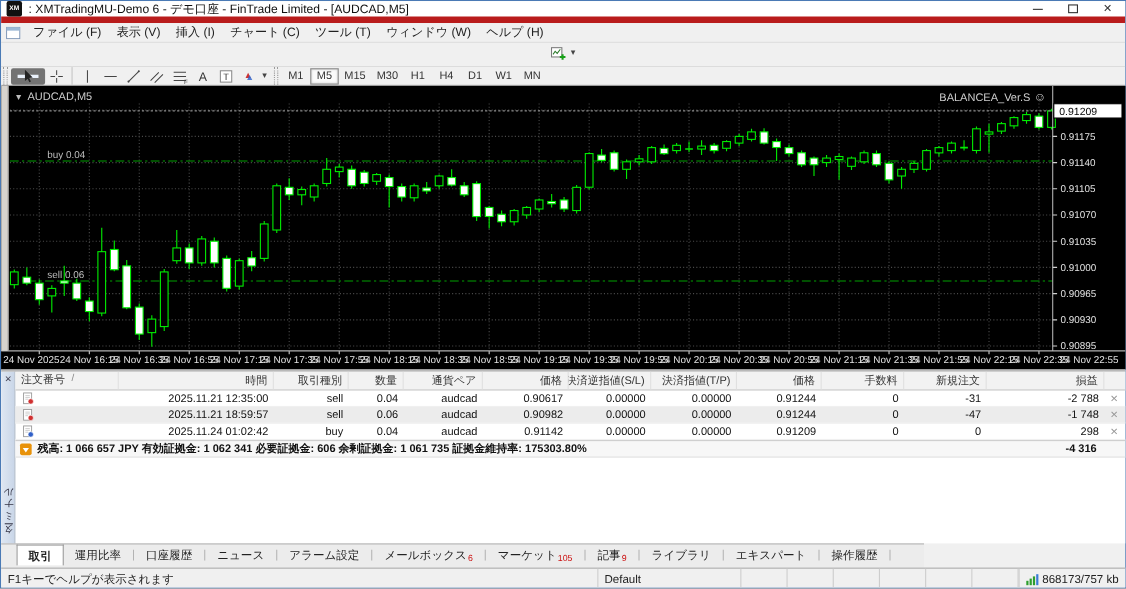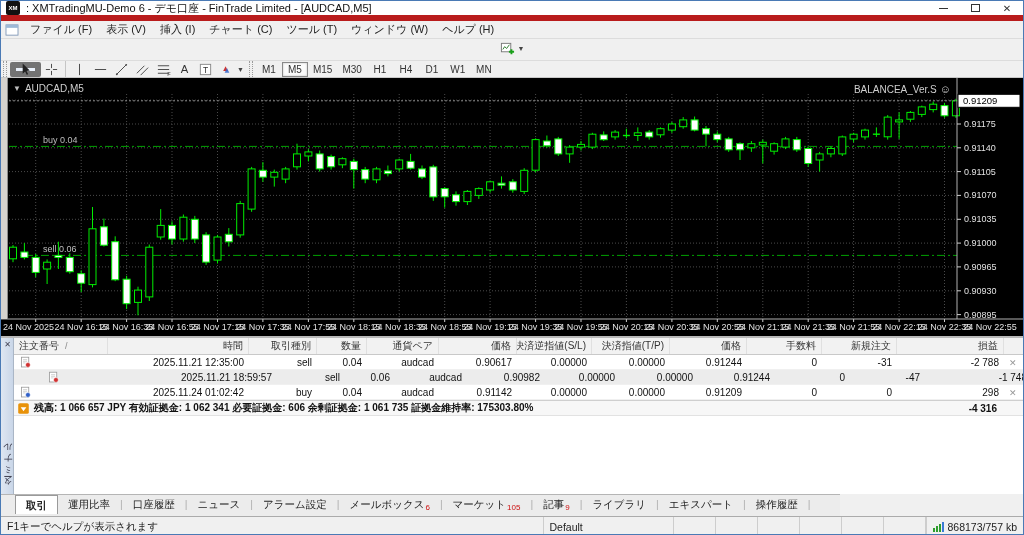--- a/index.html
+++ b/index.html
@@ -48,21 +48,21 @@
   
   .terminal{position:absolute;left:0;top:335px;width:1024px;height:158px;background:#fff;border-top:2px solid #b9b9b9;}
   .term-side{position:absolute;left:0;top:0;width:13px;height:158px;background:linear-gradient(90deg,#dfe7f2,#c9d6e8);
              border-right:1px solid #aab6c6;}
   .term-close{position:absolute;left:2px;top:2px;width:9px;height:9px;font-size:8px;line-height:9px;color:#445;text-align:center;}
   .term-vtext{position:absolute;left:1px;bottom:4px;width:12px;font-size:9px;color:#334;
               writing-mode:vertical-rl;transform:rotate(180deg);letter-spacing:1px;}
   .term-main{position:absolute;left:13px;top:0;width:1011px;height:158px;font-size:10px;color:#111;}
   .trow{display:grid;align-items:center;}
   .thead-row{height:17px;background:#f2f2f2;border-bottom:1px solid #c9c9c9;color:#333;}
-  .thead-row .cell{border-right:1px solid #e0e0e0;height:100%;display:flex;align-items:center;}
+  .thead-row .cell{border-right:1px solid #e0e0e0;height:100%;display:flex;}
   .body-row{height:15px;border-bottom:1px solid #f0f0f0;}
   .body-row.alt{background:#ececec;}
   .cell{padding:0 5px;white-space:nowrap;overflow:hidden;}
   .cell.r{text-align:right;justify-content:flex-end;display:flex;align-items:center;}
   .cell.l{text-align:left;}
   .sort-glyph{color:#888;margin-left:6px;font-size:9px;}
   .close-x{color:#999;font-size:9px;text-align:center;}
   .sum-row{height:16px;background:#f7f7f7;border-top:1px solid #cfcfcf;border-bottom:1px solid #e2e2e2;
            display:flex;align-items:center;font-weight:bold;color:#111;}
   .sum-text{padding-left:4px;}
@@ -754,21 +754,21 @@
             <div class="cell r">audcad</div>
             <div class="cell r">0.90617</div>
             <div class="cell r">0.00000</div>
             <div class="cell r">0.00000</div>
             <div class="cell r">0.91244</div>
             <div class="cell r">0</div>
             <div class="cell r">-31</div>
             <div class="cell r">-2 788</div>
             <div class="cell "><span class="close-x">✕</span></div>
           </div>
-          <div class="trow body-row alt" style="grid-template-columns: 94px 141px 68px 50px 72px 78px 75px 78px 77px 75px 75px 107px 21px; padding-left: 28px;">
+          <div class="trow body-row alt" style="grid-template-columns: 94px 141px 68px 50px 72px 78px 75px 78px 77px 75px 75px 107px 21px;">
             <div class="cell l"><span><svg width="13" height="13" viewBox="0 0 16 16">
                   <rect x="3" y="1.5" width="9" height="12" fill="#fff" stroke="#999"></rect>
                   <path d="M5 4.5h5M5 6.5h5M5 8.5h3" stroke="#c8c8c8"></path>
                   <circle cx="11" cy="11" r="3" fill="#d03030" stroke="#fff" stroke-width=".7"></circle>
                 </svg></span></div>
             <div class="cell r">2025.11.21 18:59:57</div>
             <div class="cell r">sell</div>
             <div class="cell r">0.06</div>
             <div class="cell r">audcad</div>
             <div class="cell r">0.90982</div>

